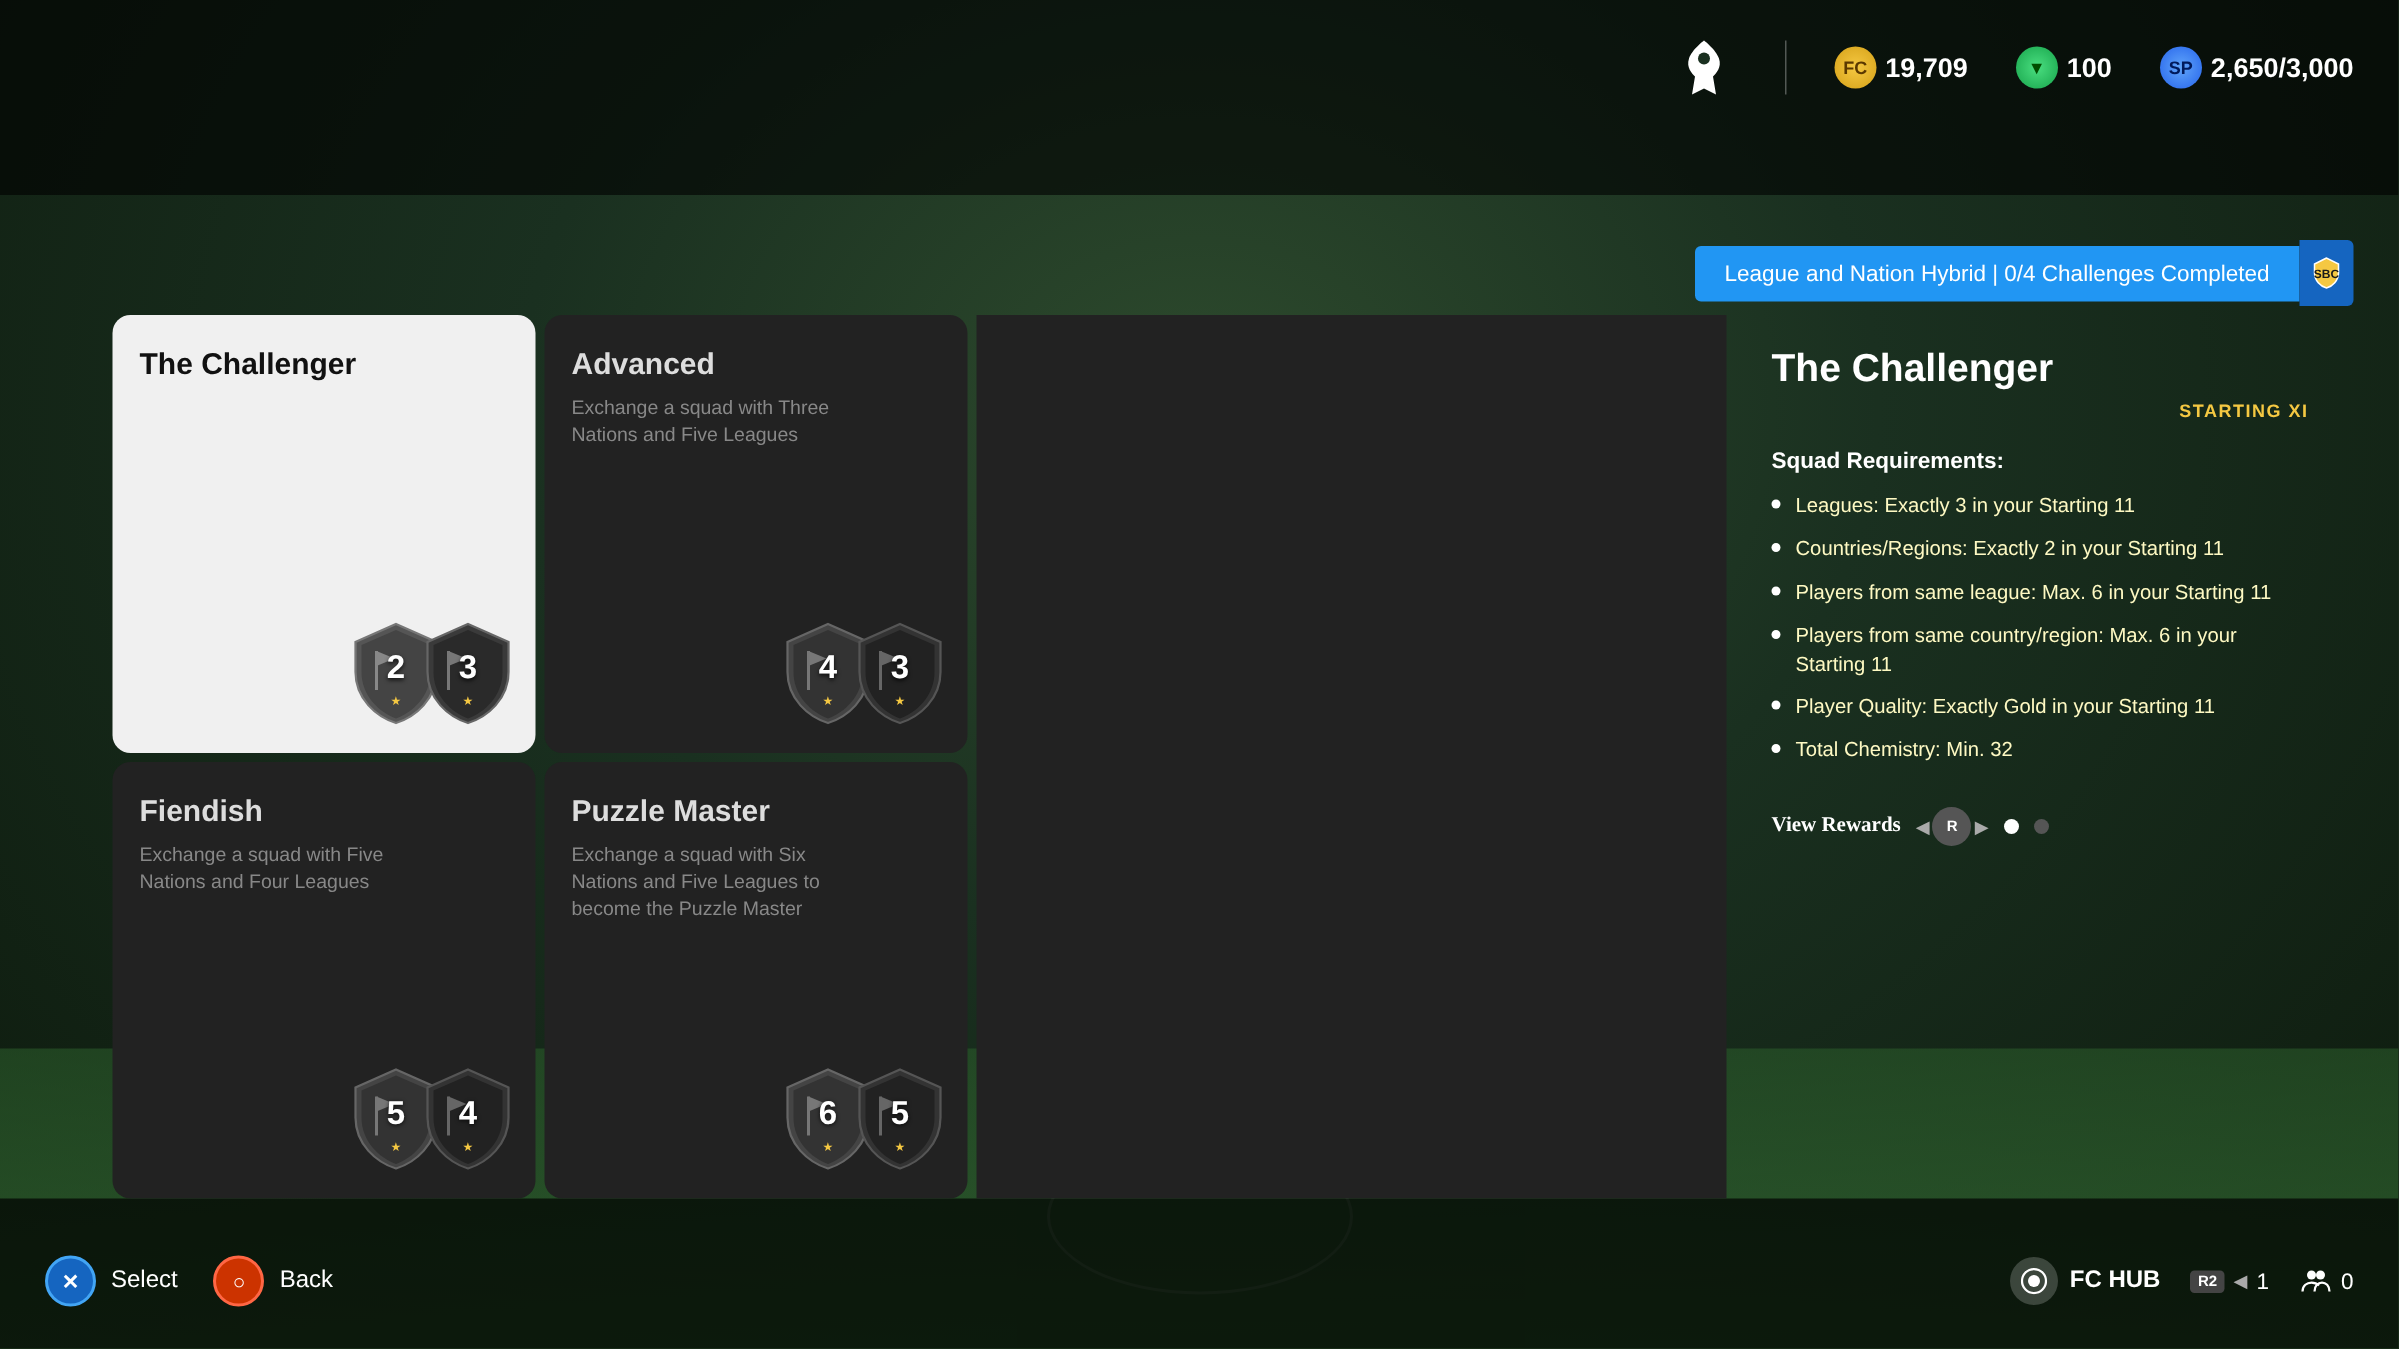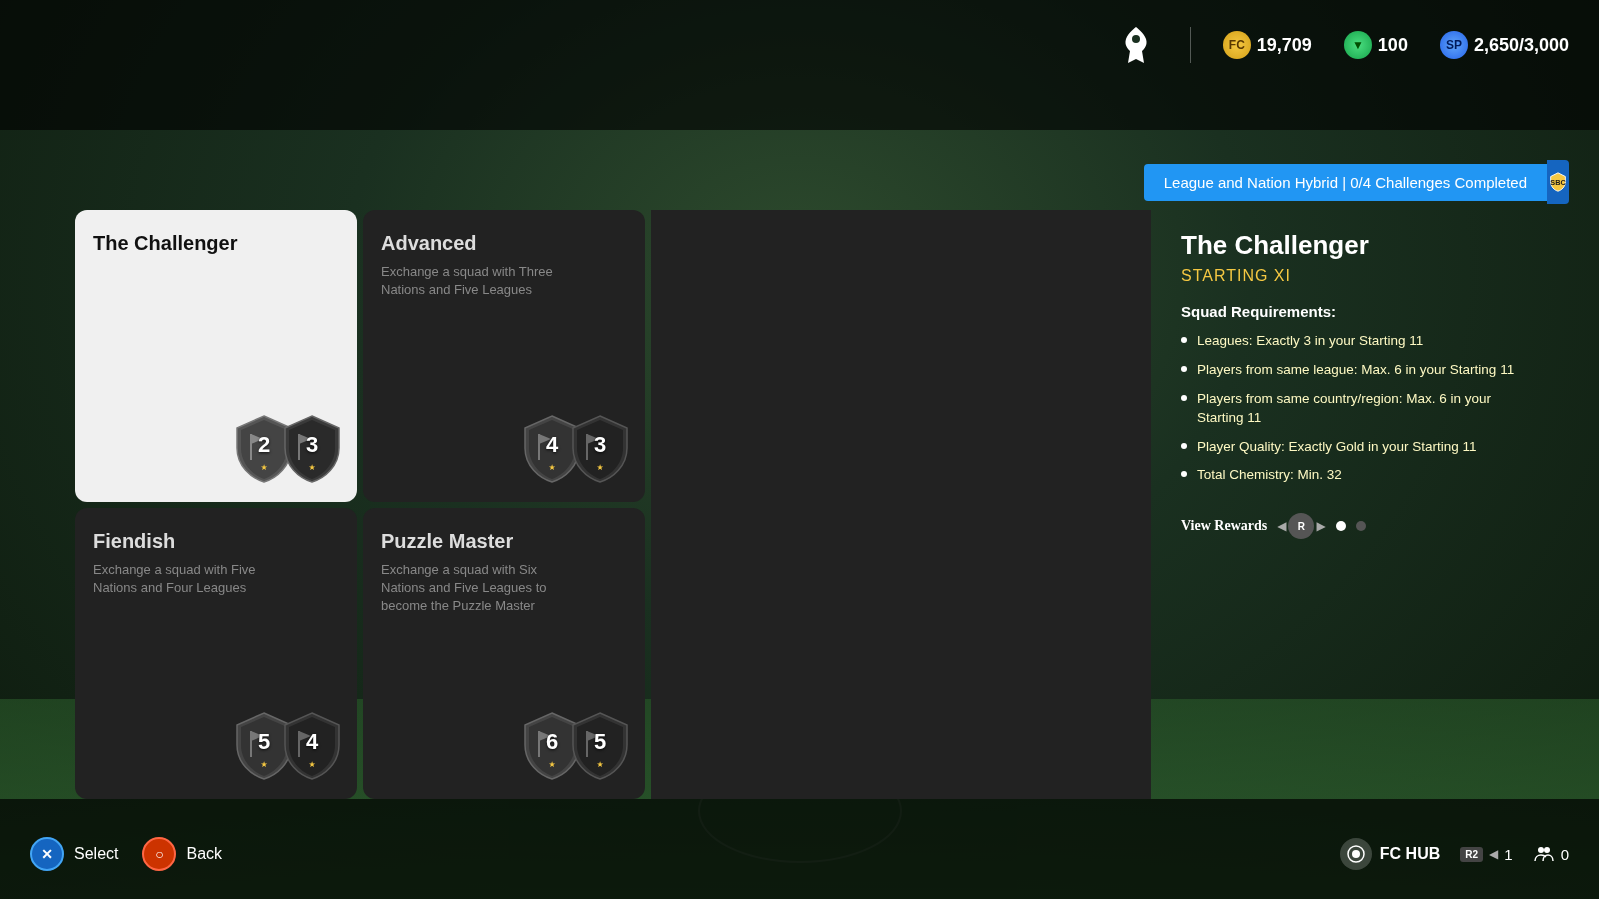--- a/index.html
+++ b/index.html
@@ -148,24 +148,25 @@
       background: #2196f3;
       color: white;
       padding: 10px 20px;
       font-size: 15px;
       font-weight: 500;
       border-radius: 4px 0 0 4px;
     }
 
     .challenge-banner-icon {
       background: #1565c0;
-      width: 22px;
+      width: 36px;
       height: 44px;
       display: flex;
       align-items: center;
+      justify-content: center;
       border-radius: 0 4px 4px 0;
     }
 
     
     .main-content {
       position: absolute;
       top: 210px;
       left: 75px;
       right: 30px;
       bottom: 100px;
@@ -247,25 +248,26 @@
     }
 
     .detail-title {
       font-size: 26px;
       font-weight: 700;
       color: white;
       margin-bottom: 6px;
     }
 
     .detail-subtitle {
-      font-size: 16px;
-      font-weight: 400;
+      font-size: 12px;
+      font-weight: 700;
       color: #f5c842;
       margin-bottom: 18px;
       letter-spacing: 1px;
+      text-align: right;
     }
 
     .requirements-heading {
       font-size: 15px;
       font-weight: 700;
       color: white;
       margin-bottom: 12px;
     }
 
     .requirement-item {
@@ -602,20 +604,24 @@
 
   <div class="detail-panel">
     <div class="detail-title">The Challenger</div>
     <div class="detail-subtitle">STARTING XI</div>
 
     <div class="requirements-heading">Squad Requirements:</div>
 
     <div class="requirement-item">
       <div class="bullet"></div>
       <span>Leagues: Exactly 3 in your Starting 11</span>
+    </div>
+    <div class="requirement-item">
+      <div class="bullet"></div>
+      <span>Countries/Regions: Exactly 2 in your Starting 11</span>
     </div>
     <div class="requirement-item">
       <div class="bullet"></div>
       <span>Players from same league: Max. 6 in your Starting 11</span>
     </div>
     <div class="requirement-item">
       <div class="bullet"></div>
       <span>Players from same country/region: Max. 6 in your Starting 11</span>
     </div>
     <div class="requirement-item">

